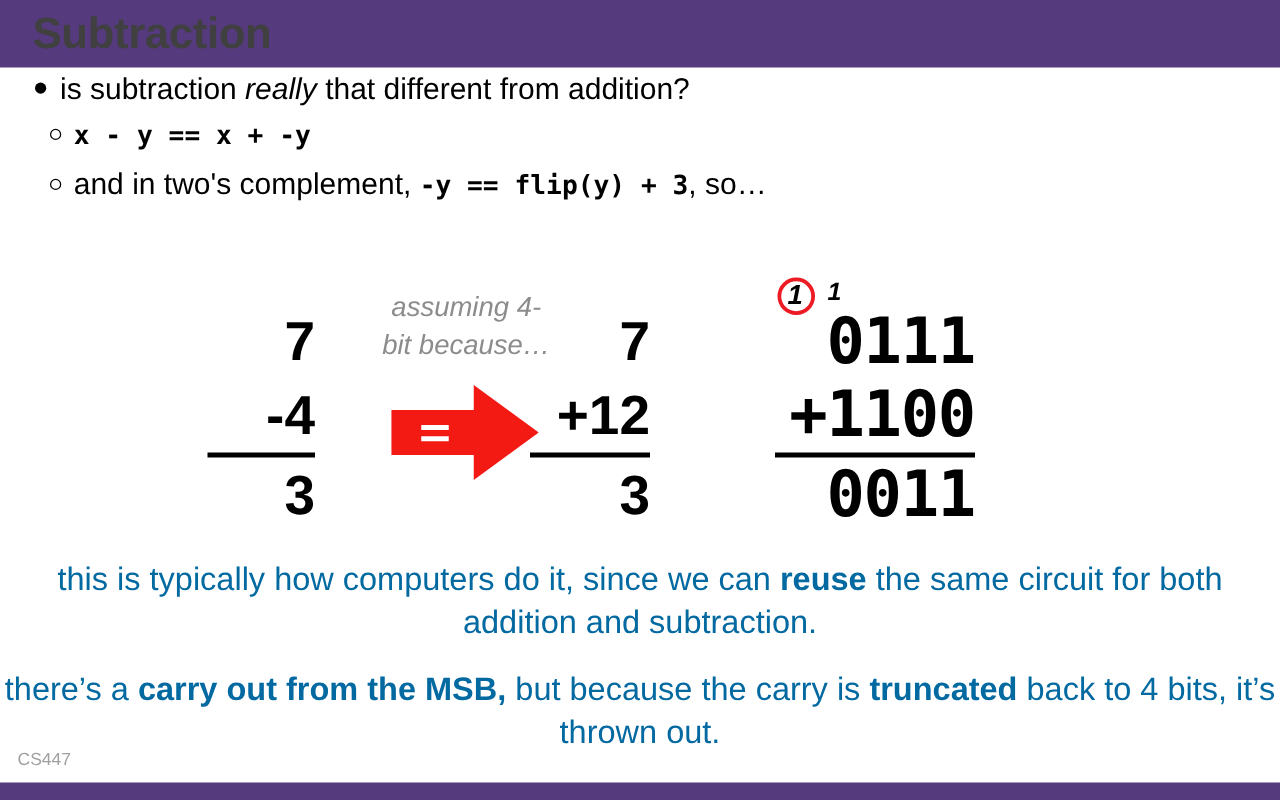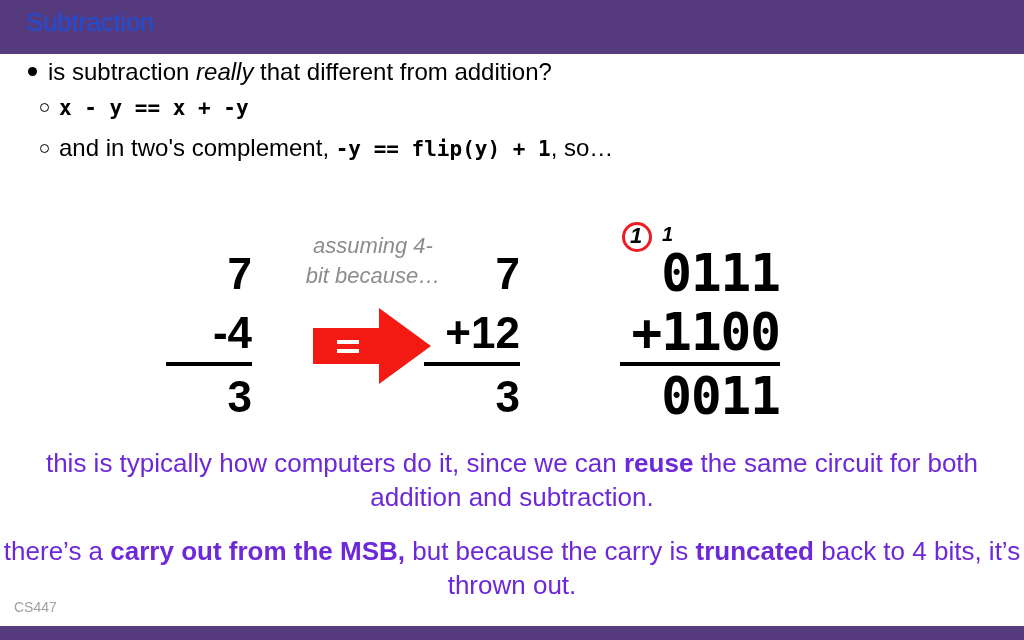--- a/index.html
+++ b/index.html
@@ -21,23 +21,23 @@
     left: 0;
     top: 0;
     width: 1024px;
     height: 54px;
     background: #553A7E;
   }
   .title-text {
     position: absolute;
     left: 26px;
     top: 7px;
-    font-size: 26px;
-    font-weight: normal;
-    color: #1d4ed8;
+    font-size: 35px;
+    font-weight: bold;
+    color: #404040;
     letter-spacing: -0.3px;
     white-space: nowrap;
   }
 
   
   .bullets {
     position: absolute;
     left: 0;
     top: 60px;
     width: 1024px;
@@ -186,21 +186,21 @@
   }
   .arrow svg { display: block; }
 
   
   .para {
     position: absolute;
     width: 1024px;
     text-align: center;
     font-family: "Liberation Sans Narrow", "Liberation Sans", sans-serif;
     font-size: 26px;
-    color: #6d28d9;
+    color: #0369a1;
     line-height: 34px;
   }
   #para1 { top: 446px; }
   #para2 { top: 534px; }
   .para b { font-weight: bold; }
 
   
   .footer-left {
     position: absolute;
     left: 14px;
@@ -237,21 +237,21 @@
     <span class="txt"><span>is subtraction </span><span class="ital">really</span><span> that different from addition?</span></span>
   </div>
 
   <div class="bullet-row b2">
     <span class="dot-hollow"></span>
     <span class="txt mono">x - y == x + -y</span>
   </div>
 
   <div class="bullet-row b2">
     <span class="dot-hollow"></span>
-    <span class="txt"><span>and in two's complement, </span><span class="mono">-y == flip(y) + 1</span><span>, so…</span></span>
+    <span class="txt"><span>and in two's complement, </span><span class="mono">-y == flip(y) + 3</span><span>, so…</span></span>
   </div>
 
 
 </div>
 
 <div class="math">
 
   <div class="col" id="col-dec1">
     <div class="num-line">7</div>
     <div class="num-line rule">-4</div>

